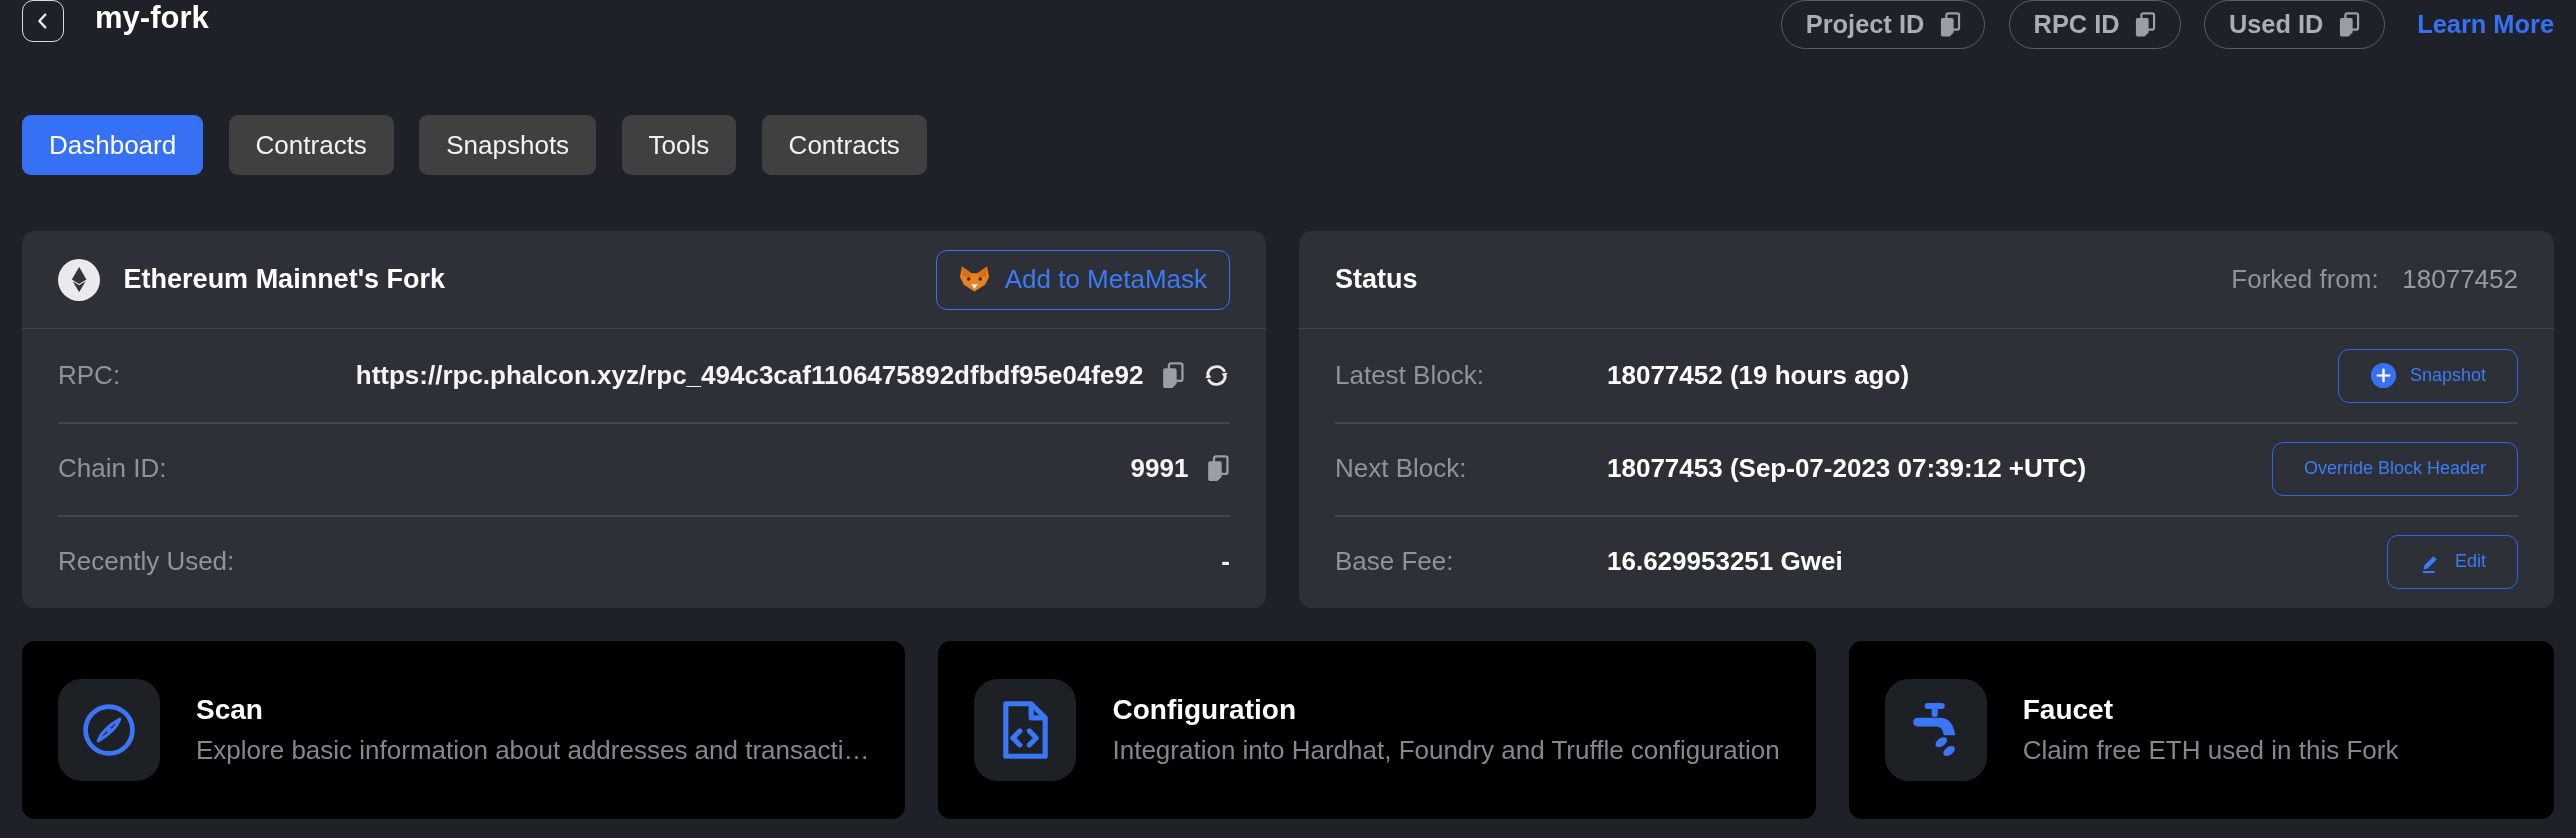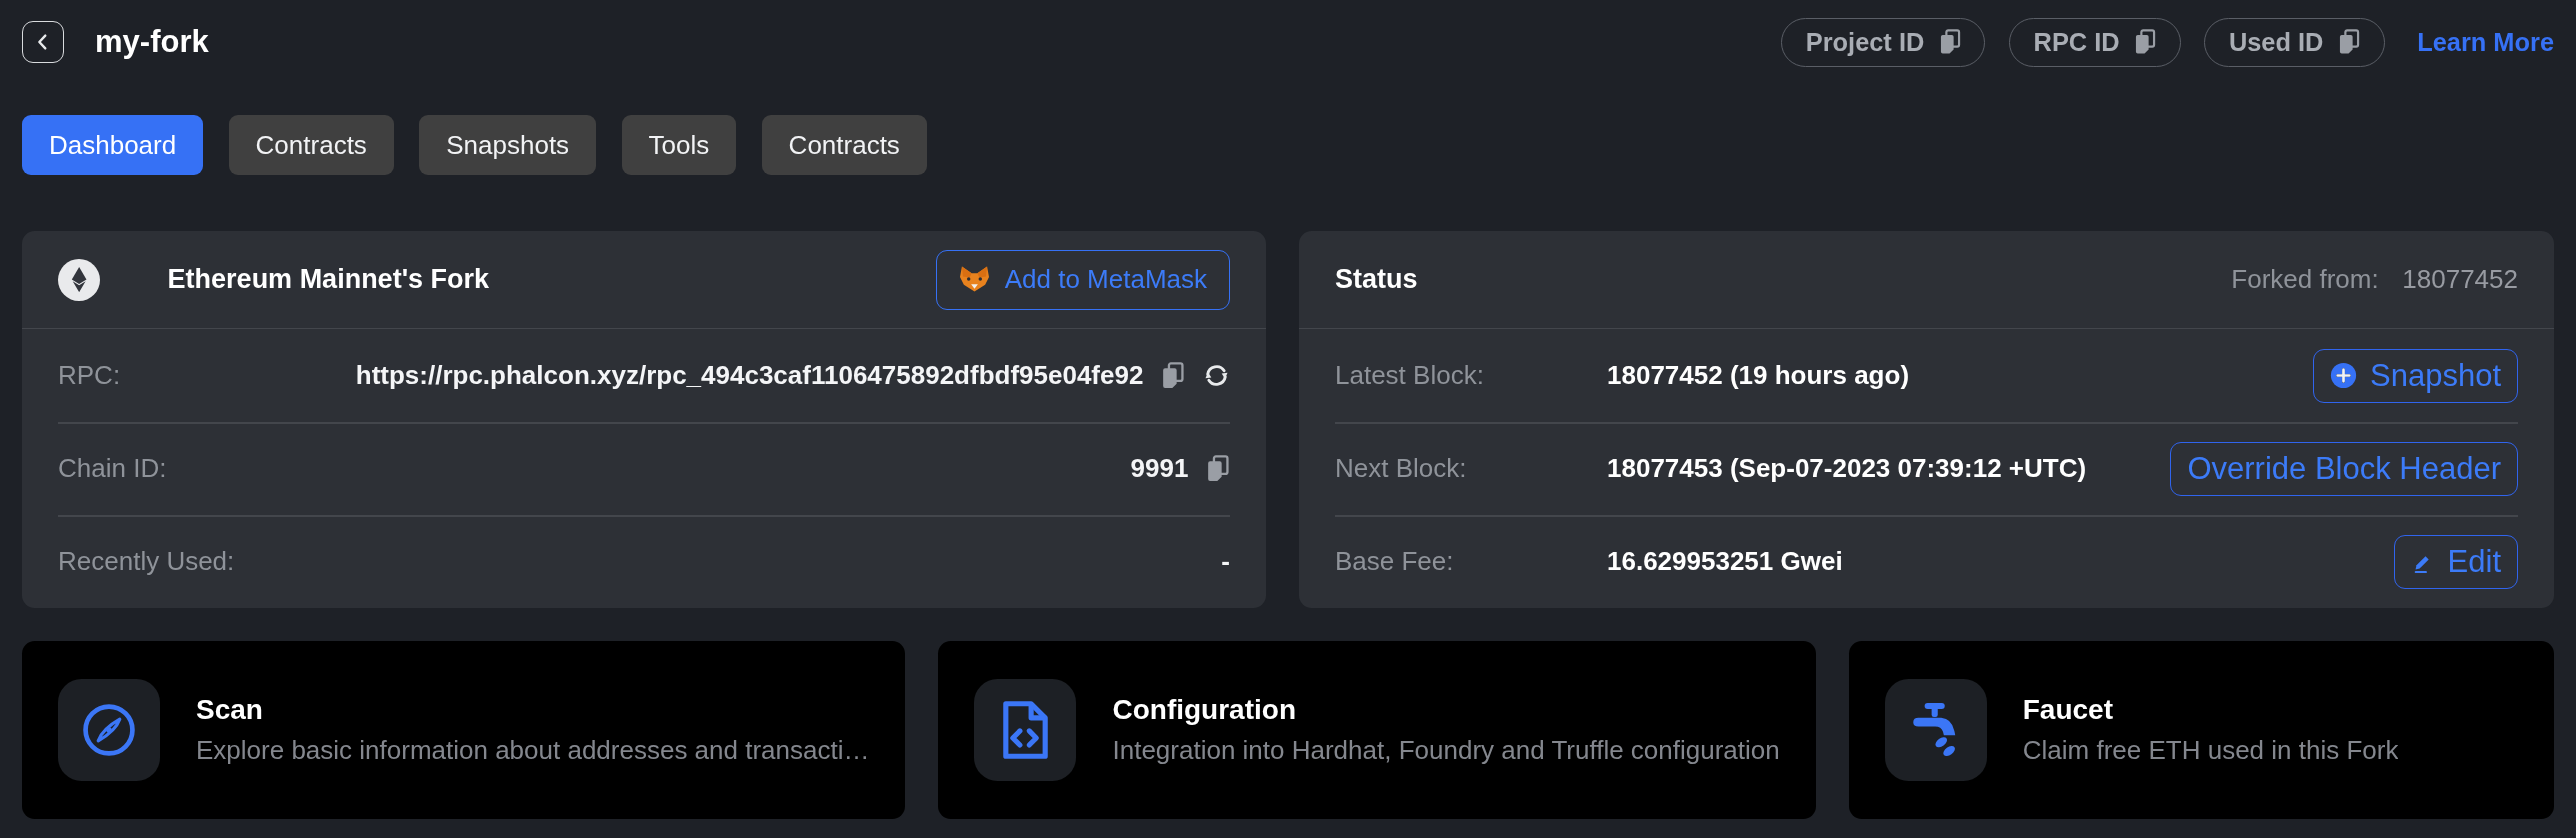--- a/index.html
+++ b/index.html
@@ -6,21 +6,21 @@
   html,body { width:2576px; height:839px; }
   body {
     background:#1e2127;
     font-family:"Liberation Sans", sans-serif;
     color:#eceef0;
     overflow:hidden;
   }
   .page { width:2576px; height:839px; padding:0 22px; }
 
   
-  .header { height:84px; display:flex; align-items:center; }
+  .header { height:84px; display:flex; align-items:flex-start; }
   .back-btn {
     width:42px; height:42px; border:1.8px solid #d9dbde; border-radius:11px;
     background:transparent; display:flex; align-items:center; justify-content:center;
     cursor:pointer; flex:none;
   }
   .page-title { font-size:31px; font-weight:700; color:#ffffff; margin-left:31px; }
   .header-right { margin-left:auto; display:flex; align-items:center; gap:23.6px; }
   .pill {
     height:49px; padding:0 23.6px; border:1.8px solid #5a5e66; border-radius:25.4px;
     background:transparent; color:#a9adb4; font-size:25.4px; font-weight:600;
@@ -37,21 +37,20 @@
   .tab.active { background:#3671f5; color:#ffffff; }
 
   
   .main { display:flex; gap:33px; margin-top:56px; }
   .card { background:#2d3036; border-radius:12.7px; overflow:hidden; }
   .fork-card { width:1244px; flex:none; }
   .status-card { flex:1; }
   .card-header {
     height:98px; display:flex; align-items:center; padding:0 36px;
     border-bottom:1.8px solid #43464c;
-    gap:44px;
   }
   .eth-logo {
     width:42px; height:42px; border-radius:50%; background:#e9eaec;
     display:flex; align-items:center; justify-content:center; flex:none;
   }
   .card-title { font-size:27px; font-weight:700; color:#ffffff; margin-left:23.6px; }
   .mm-btn {
     margin-left:auto; height:60px; padding:0 22px; border:1.8px solid #3671f5; border-radius:11px;
     background:transparent; color:#3c7bf8; font-size:26px; display:flex; align-items:center; gap:14.5px;
     cursor:pointer;
@@ -62,22 +61,22 @@
   }
   .row-label { color:#8f939a; font-size:26px; flex:none; }
   .fork-card .row-value { margin-left:auto; color:#f4f5f7; font-size:26px; font-weight:600; }
   .icon-btn { background:none; border:none; cursor:pointer; display:flex; align-items:center; margin-left:18px; }
   .status-head-right { margin-left:auto; display:flex; align-items:baseline; gap:23.6px; }
   .forked-label { color:#8f939a; font-size:26px; }
   .forked-value { color:#989ba2; font-size:26px; font-weight:400; }
   .status-card .row-label { width:272px; }
   .status-card .row-value { color:#ffffff; font-size:26px; font-weight:700; }
   .outline-btn {
-    margin-left:auto; height:54px; padding:0 16px; border:1.8px solid #3064ee; border-radius:11px;
-    background:transparent; color:#3c7bf8; font-size:31px; display:flex; align-items:center; gap:12.7px;
+    margin-left:auto; height:54px; padding:0 31px; border:1.8px solid #3064ee; border-radius:11px;
+    background:transparent; color:#3c7bf8; font-size:18px; display:flex; align-items:center; gap:12.7px;
     cursor:pointer; flex:none;justify-content:space-between;
   }
 
   
   .shortcuts { display:flex; gap:33px; margin-top:33px; }
   .shortcut {
     flex:1; height:178px; background:#000000; border-radius:12.7px;
     display:flex; align-items:center; padding:0 36px; gap:36px; cursor:pointer;
   }
   .tile {

